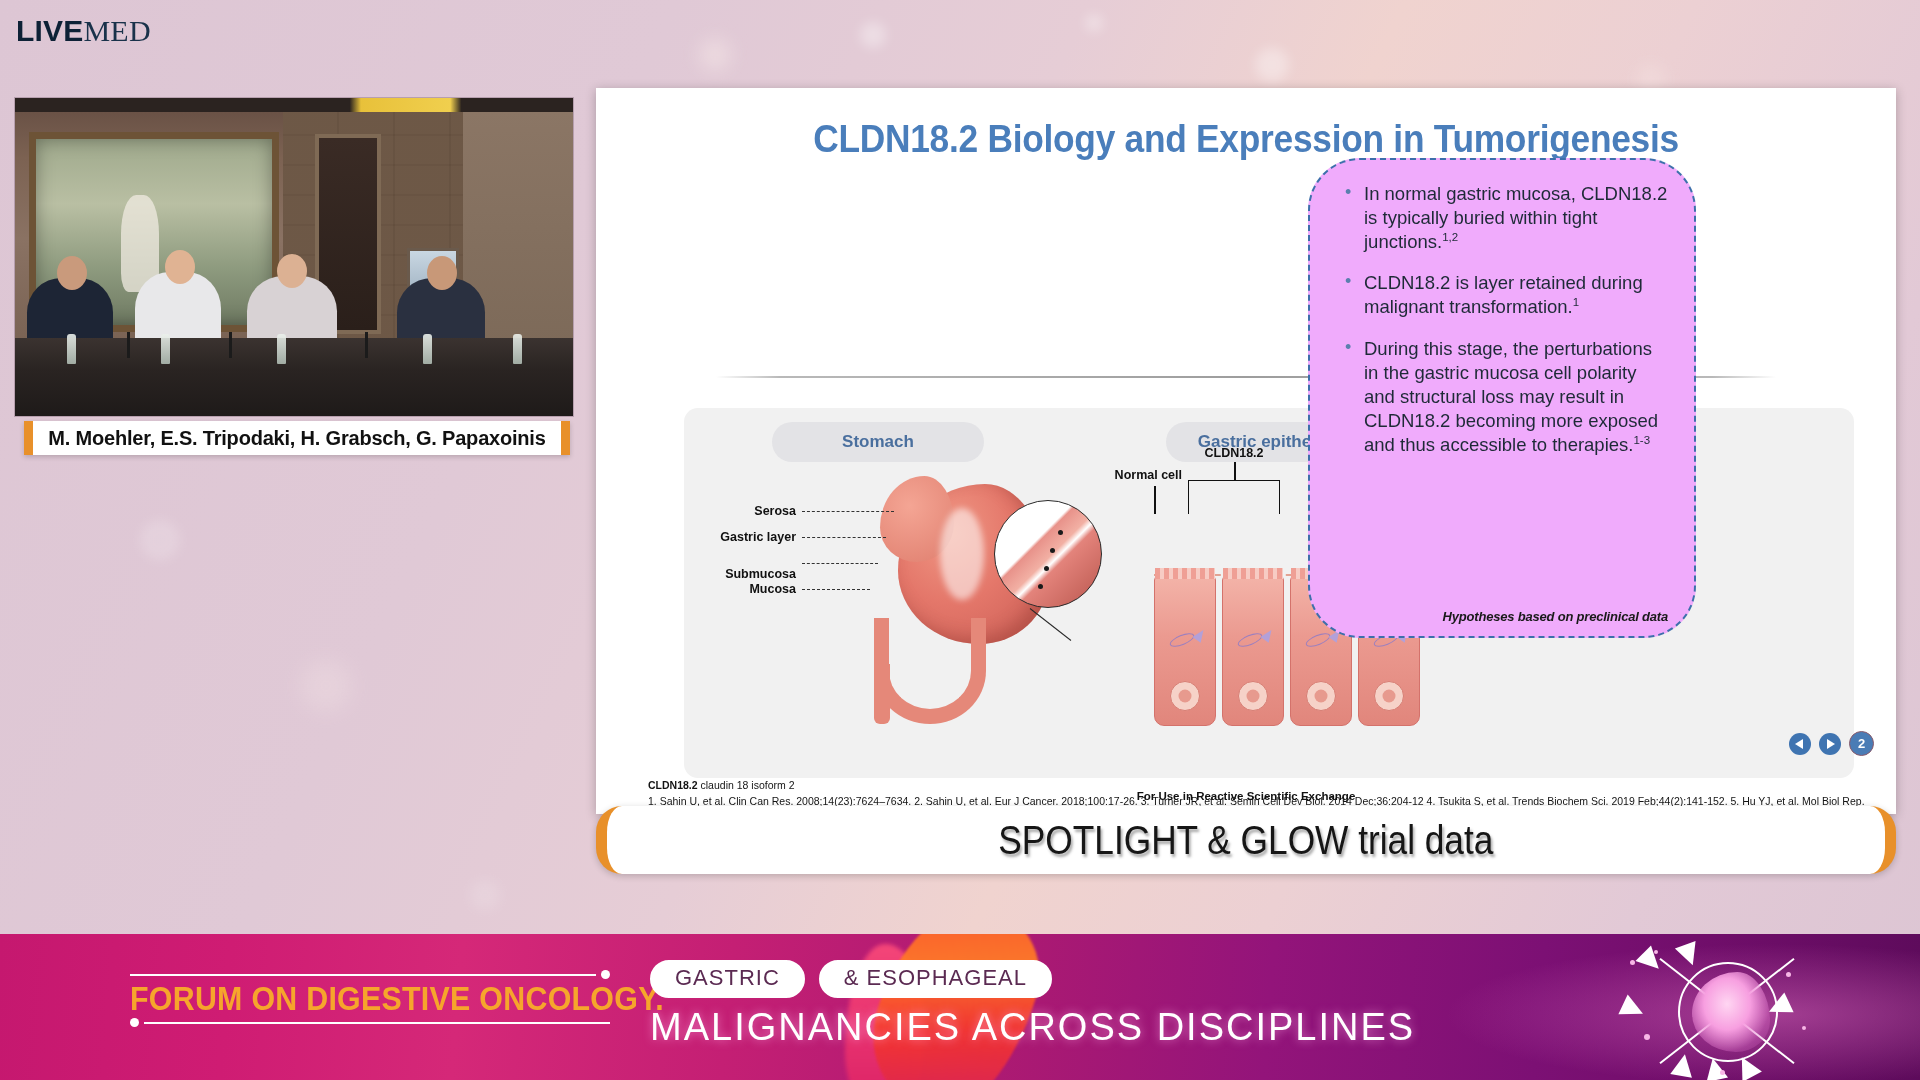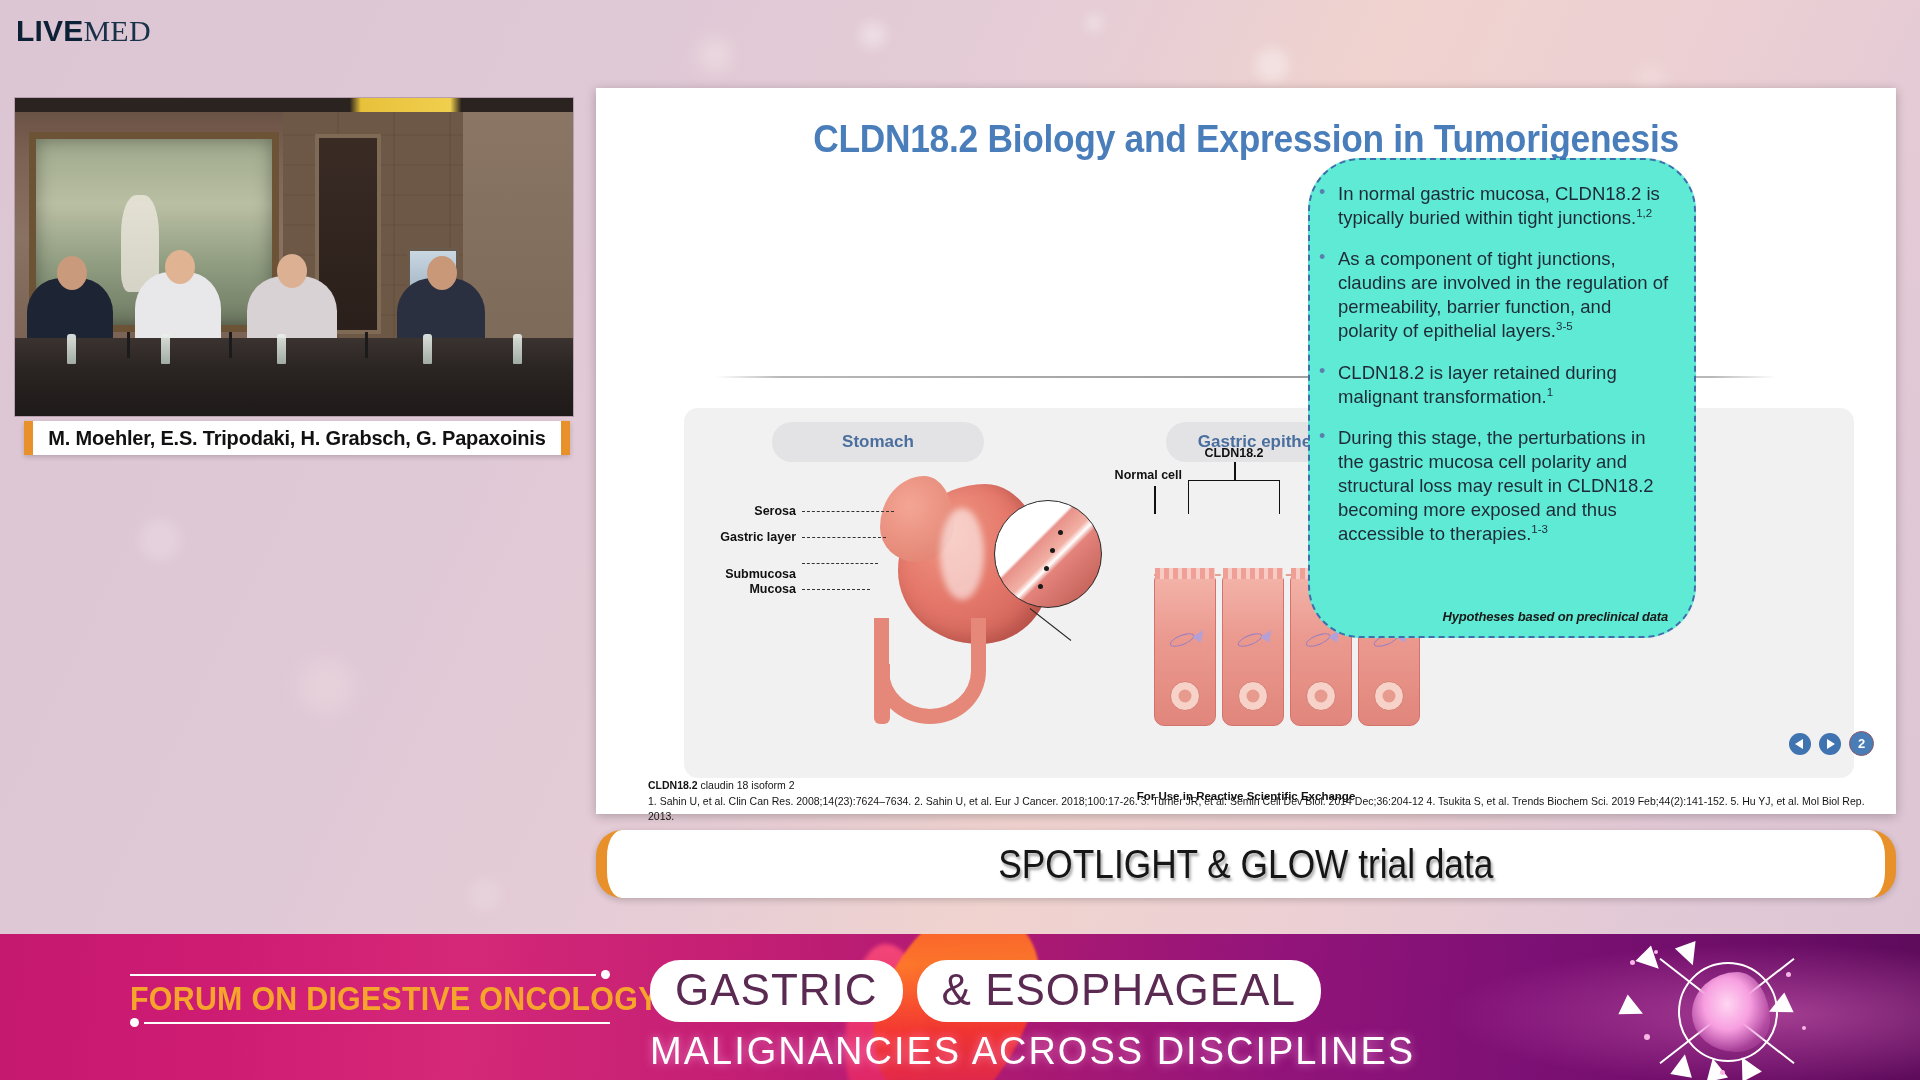--- a/index.html
+++ b/index.html
@@ -136,22 +136,22 @@
      border-radius:50%; transform: rotate(-22deg); }
   .epi-arrow { position:absolute; width:0; height:0; border-left:5px solid transparent;
      border-right:5px solid transparent; border-bottom:12px solid #b3a0d8; transform: rotate(35deg); }
   .epi-dashline { position:absolute; border-top: 2.5px dashed #e2a293; }
   .bracket { position:absolute; border:1.6px solid #111; border-bottom:none; }
   .vline { position:absolute; width:1.6px; background:#111; }
 
   
   #callout {
     position:absolute; left: 712px; top: 70px; width: 388px; height: 480px;
-    background:#5eead4; border: 2.5px dashed #3d6fab; border-radius: 52px;
-    padding: 22px 24px 16px 6px;
+    background:#f0abfc; border: 2.5px dashed #3d6fab; border-radius: 52px;
+    padding: 22px 24px 16px 32px;
   }
   #callout ul { list-style:none; }
   #callout li {
     position:relative; padding-left: 22px; margin-bottom: 17px;
     font-size: 18.5px; line-height: 1.30; color: #1e2a37;
   }
   #callout li:before {
     content:"•"; position:absolute; left:3px; top:-1px; color:#5b7fae; font-size:18px;
   }
   #callout li sup { font-size: 11.5px; }
@@ -174,21 +174,21 @@
   .navbtn { width: 22px; height: 22px; border-radius:50%; background:#3f74b1;
      display:flex; align-items:center; justify-content:center; }
   .navbtn .tri-l { width:0;height:0;border-top:5px solid transparent;border-bottom:5px solid transparent;border-right:8px solid #fff; margin-right:2px;}
   .navbtn .tri-r { width:0;height:0;border-top:5px solid transparent;border-bottom:5px solid transparent;border-left:8px solid #fff; margin-left:2px;}
   #pagebadge { width: 25px; height: 25px; border-radius:50%; background:#4a7cb5;
      border: 1.5px solid #8a5a6a; color:#fff; font-size:13px; font-weight:700;
      display:flex; align-items:center; justify-content:center; }
 
   
   #striptitle {
-    position:absolute; left:596px; top:830px; width:1300px; height:68px;
+    position:absolute; left:596px; top:806px; width:1300px; height:68px;
     background:#fff; border-left:11px solid #e8902a; border-right:11px solid #e8902a;
     display:flex; align-items:center; justify-content:center;
     box-shadow: 0 2px 7px rgba(0,0,0,.2);
     border-radius: 26px;
   }
   #striptitle span {
     font-family:"Liberation Sans Narrow","Liberation Sans",sans-serif;
     font-size: 41px; color:#161616; letter-spacing: 0px;
     transform: scaleX(0.86); transform-origin:center;
     text-shadow: 2px 3px 3px rgba(60,60,60,.45);
@@ -228,21 +228,21 @@
   #forum .rule { position:relative; height:10px; }
   #forum .rule:before { content:""; position:absolute; left:0; right:14px; top:4px; height:2px; background:#fff; }
   #forum .rule:after { content:""; position:absolute; right:0; top:0; width:9px; height:9px; border-radius:50%; background:#fff; }
   #forum .rule.bot:before { left:14px; right:0; }
   #forum .rule.bot:after { left:0; right:auto; }
 
   #center-title { position:absolute; left: 650px; top: 26px; width: 930px; }
   .pillbox {
     display:inline-flex; align-items:center; justify-content:center;
     border: 3px solid #fff; border-radius: 30px; padding: 2px 22px 4px;
-    font-size: 44px; letter-spacing: 1px; color:#5b2a52; background:#fff;
+    font-size: 22px; letter-spacing: 1px; color:#5b2a52; background:#fff;
     font-family:"Liberation Sans", sans-serif; font-weight: 400;
   }
   #center-title .row1 { display:flex; gap: 14px; align-items:center; }
   #center-title .row2 {
     margin-top: 8px; color:#fff; font-size: 38px; letter-spacing: 2px;
     text-shadow: 0 0 10px rgba(255,170,230,.65);
   }
   #targetlogo { position:absolute; right: 90px; top: 8px; width: 210px; height: 138px; }
   #targetlogo .ring { position:absolute; left: 58px; top: 20px; width: 100px; height:100px;
      border: 2.5px solid #fff; border-radius:50%; }
@@ -372,21 +372,20 @@
       <div class="lbl" style="left:402px;top:60px;width:96px;text-align:right;">Normal cell</div>
       <div class="vline" style="left:470px;top:78px;height:28px;"></div>
       <div class="lbl" style="left:490px;top:38px;width:120px;text-align:center;">CLDN18.2</div>
       <div class="vline" style="left:550px;top:54px;height:18px;"></div>
       <div class="bracket" style="left:504px;top:72px;width:92px;height:34px;"></div>
     </div>
 
     <div id="callout">
       <ul>
         <li><span>In normal gastric mucosa, CLDN18.2 is typically buried within tight junctions.</span><sup>1,2</sup></li>
-        <li><span>As a component of tight junctions, claudins are involved in the regulation of permeability, barrier function, and polarity of epithelial layers.</span><sup>3-5</sup></li>
         <li><span>CLDN18.2 is layer retained during malignant transformation.</span><sup>1</sup></li>
         <li><span>During this stage, the perturbations in the gastric mucosa cell polarity and structural loss may result in CLDN18.2 becoming more exposed and thus accessible to therapies.</span><sup>1-3</sup></li>
       </ul>
       <div class="hypo">Hypotheses based on preclinical data</div>
     </div>
 
     <div id="refs">
       <div class="l1">
         <b>CLDN18.2</b><span> claudin 18 isoform 2</span>
       </div>

